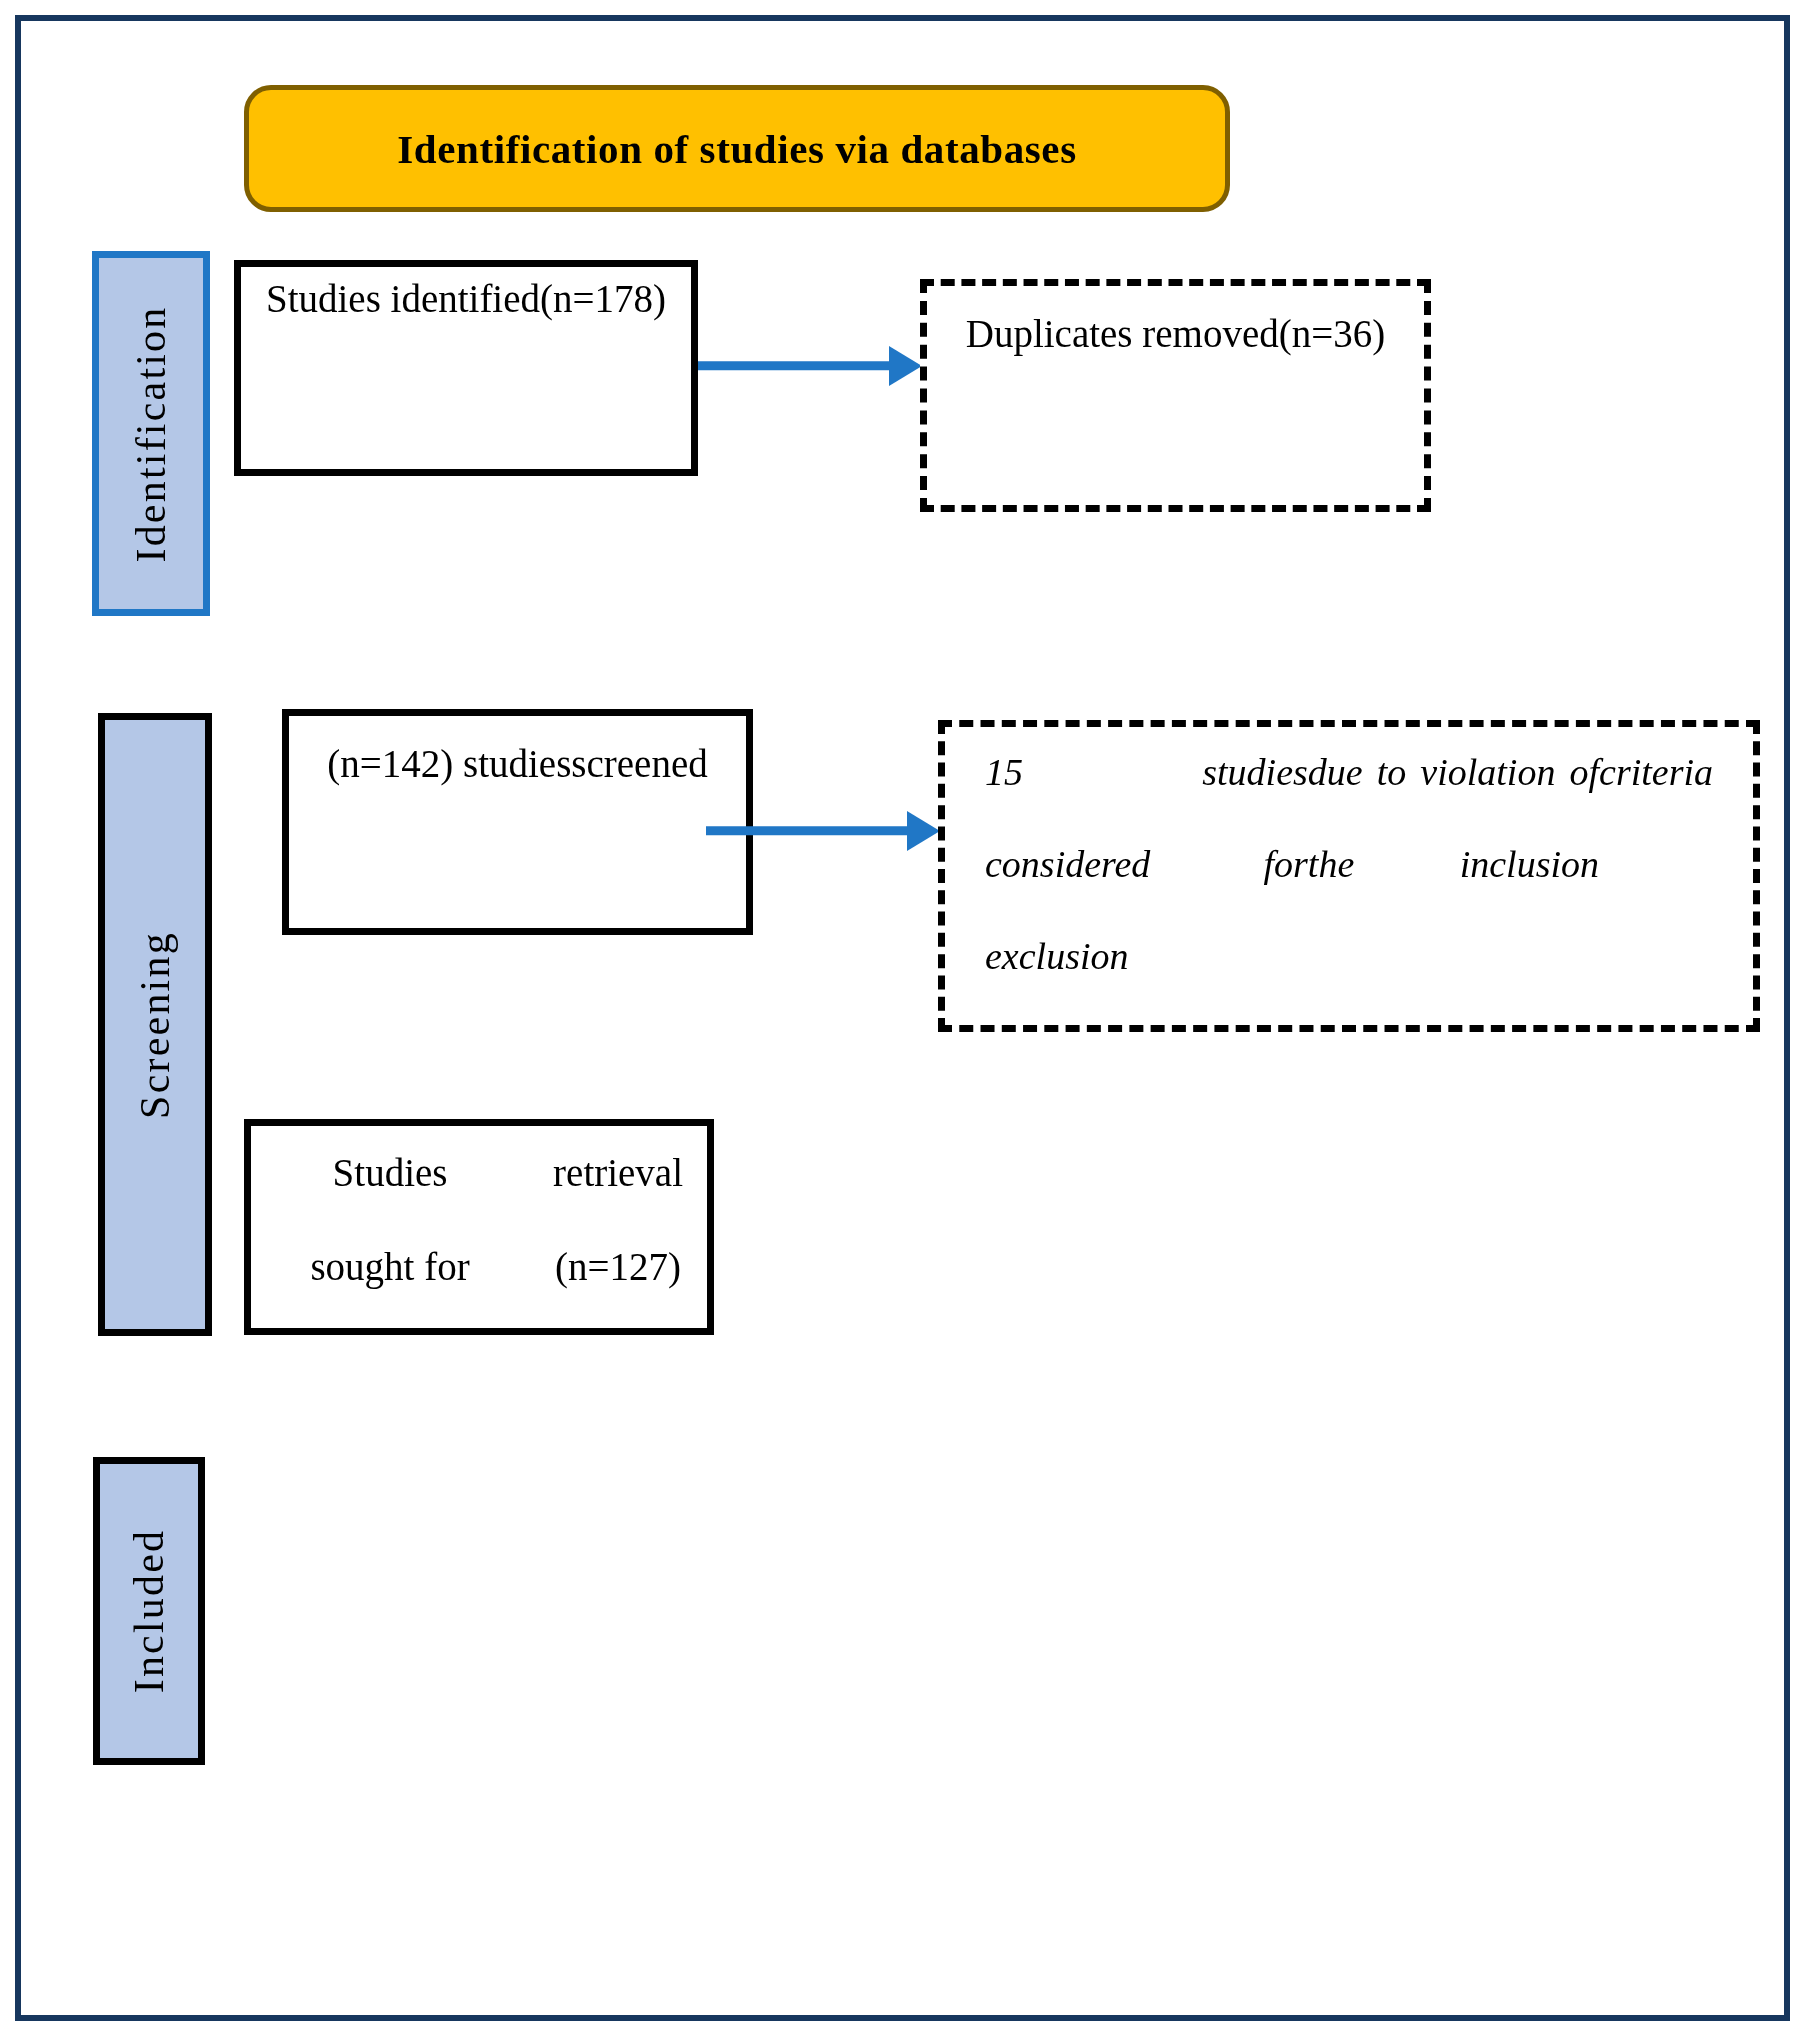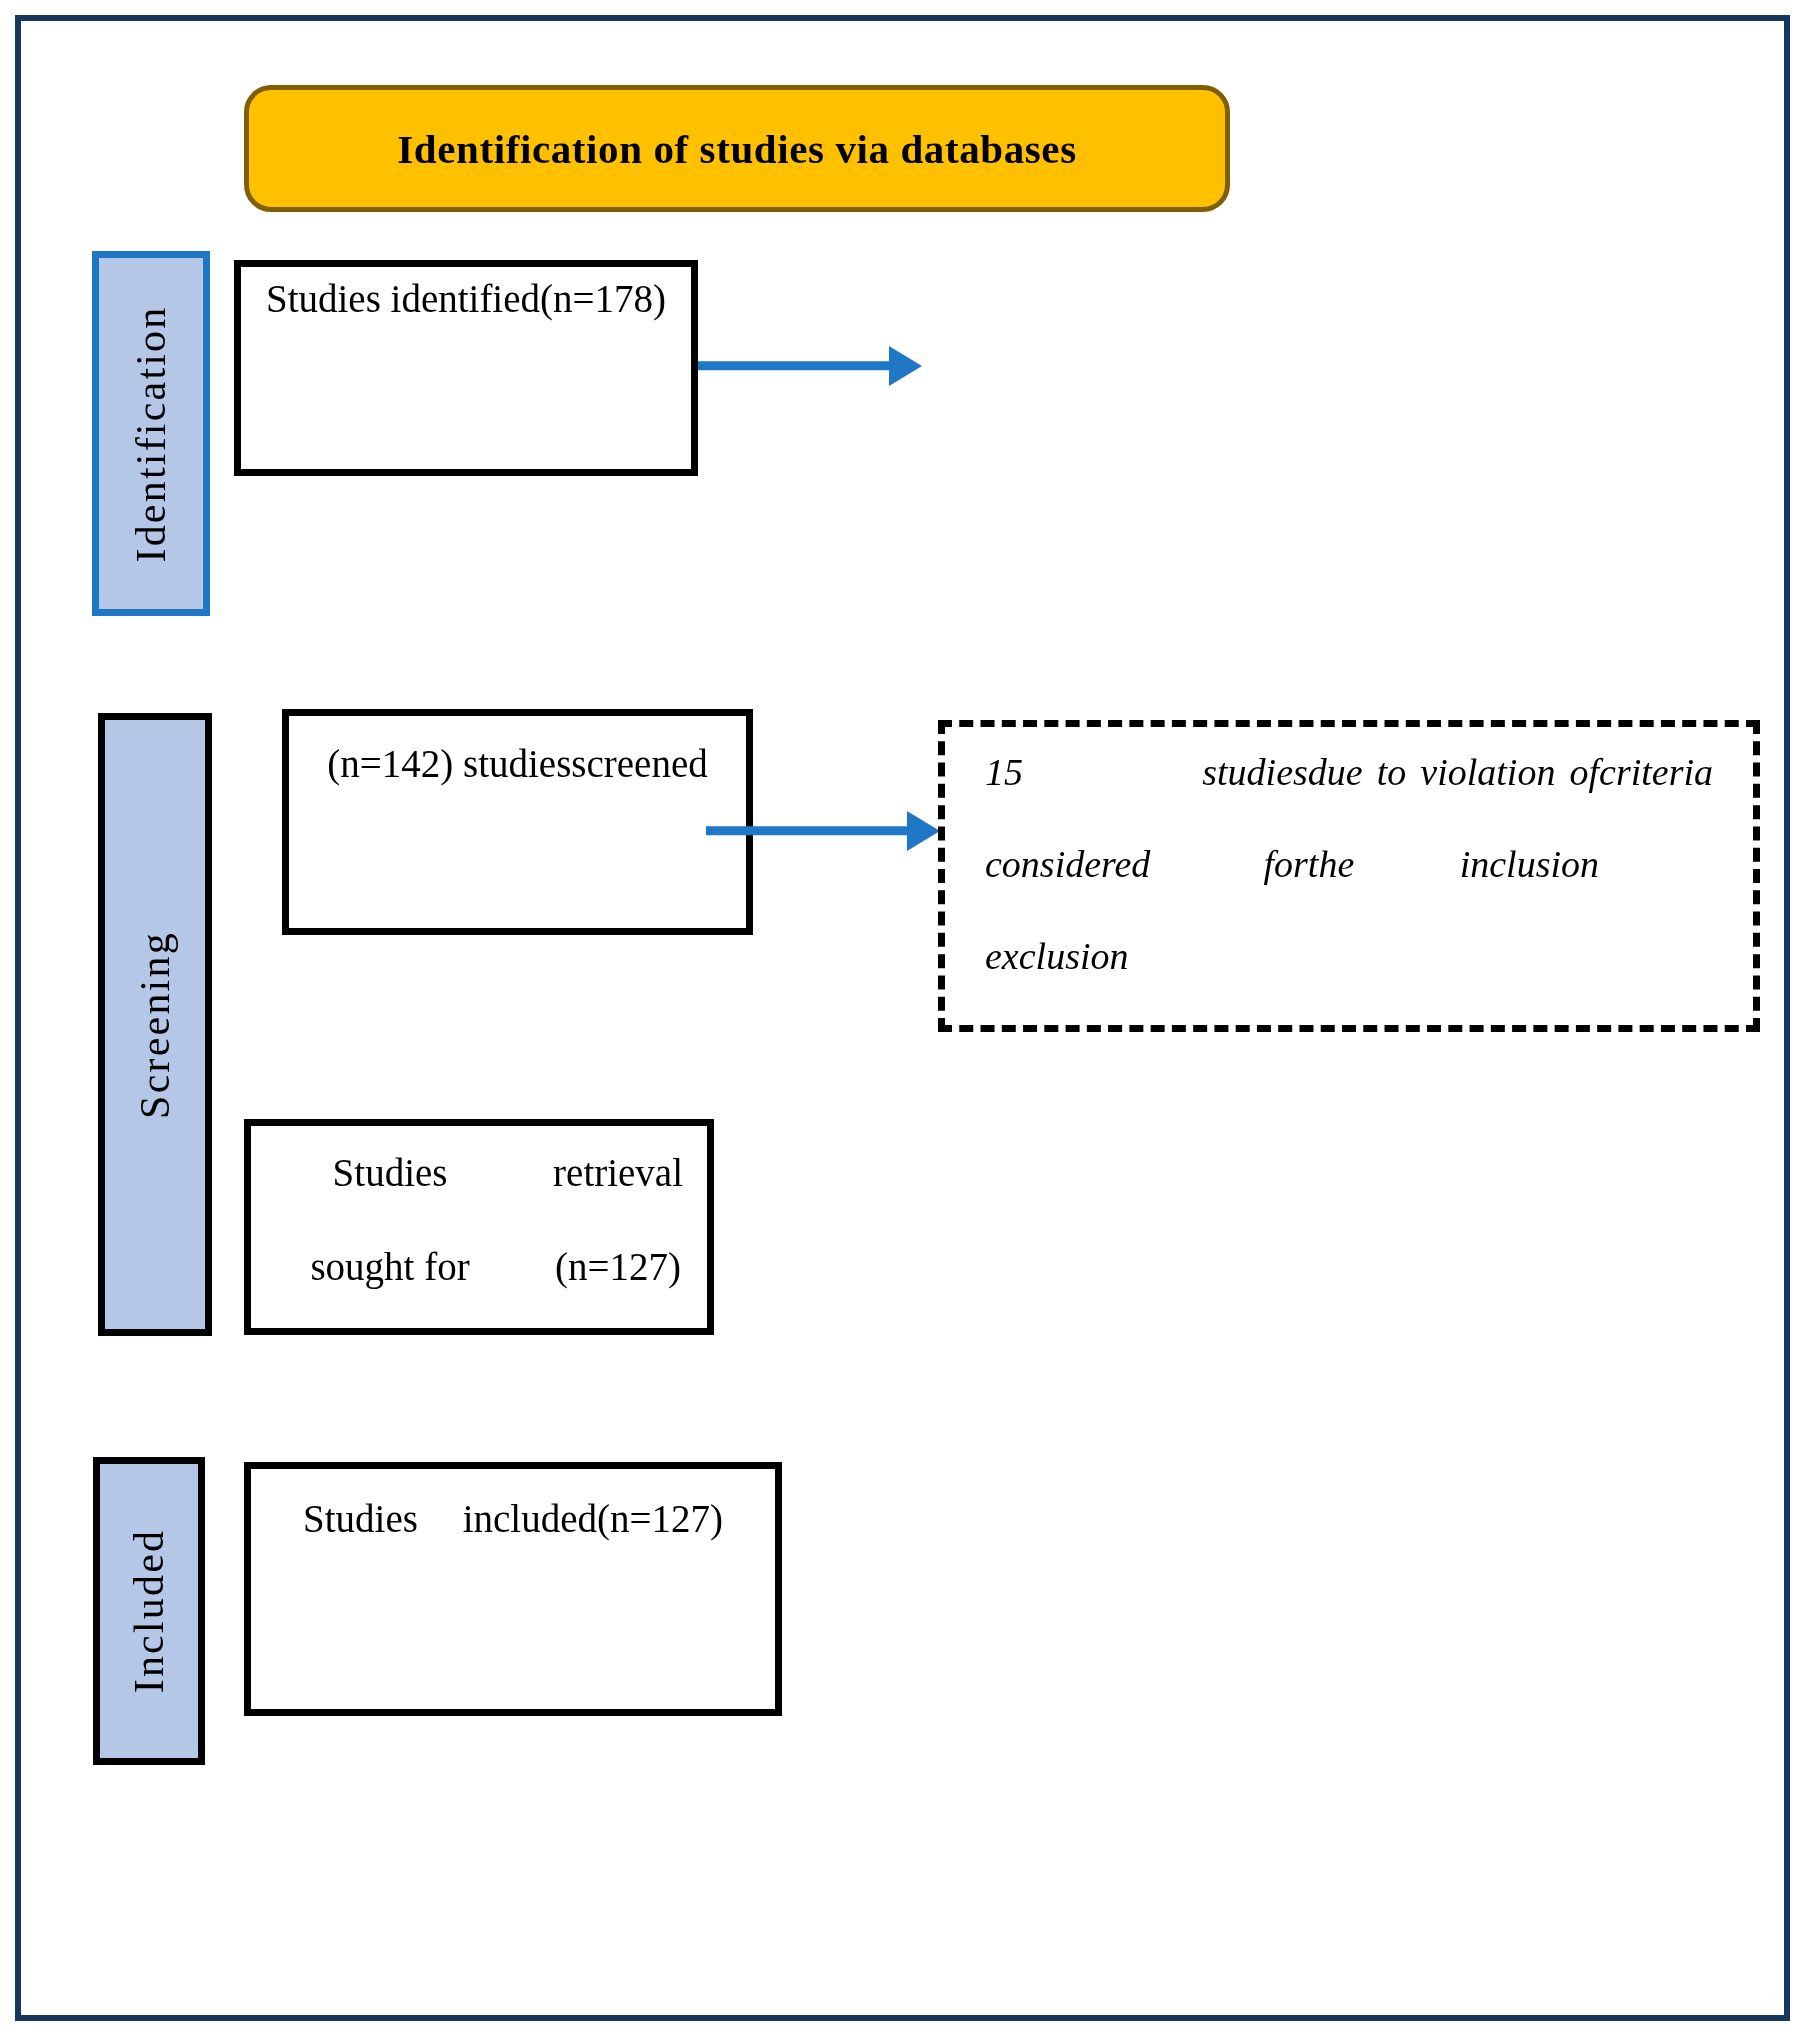--- a/index.html
+++ b/index.html
@@ -114,20 +114,24 @@
   <div class="box" id="box-identified">
     <div class="line">Studies identified</div>
     <div class="line">(n=178)</div>
   </div>
 
   <div class="arrow" id="arrow-1">
     <div class="arrow-shaft"></div>
     <div class="arrow-head"></div>
   </div>
 
+  <div class="box dashed" id="box-duplicates">
+    <div class="line">Duplicates removed</div>
+    <div class="line">(n=36)</div>
+  </div>
 
   <div class="sidebar" id="sidebar-screening">
     <span class="sidebar-label">Screening</span>
   </div>
 
   <div class="box" id="box-screened">
     <div class="line">(n=142) studies</div>
     <div class="line">screened</div>
   </div>
 
@@ -144,19 +148,15 @@
 
   <div class="box" id="box-sought">
     <div class="line">Studies sought for</div>
     <div class="line">retrieval (n=127)</div>
   </div>
 
   <div class="sidebar" id="sidebar-included">
     <span class="sidebar-label">Included</span>
   </div>
 
-  <div class="box" id="box-included">
-    <div class="line wide-gap">Studies included</div>
-    <div class="line">(n=127)</div>
-  </div>
 
 </div>
 
 
 </body></html>

